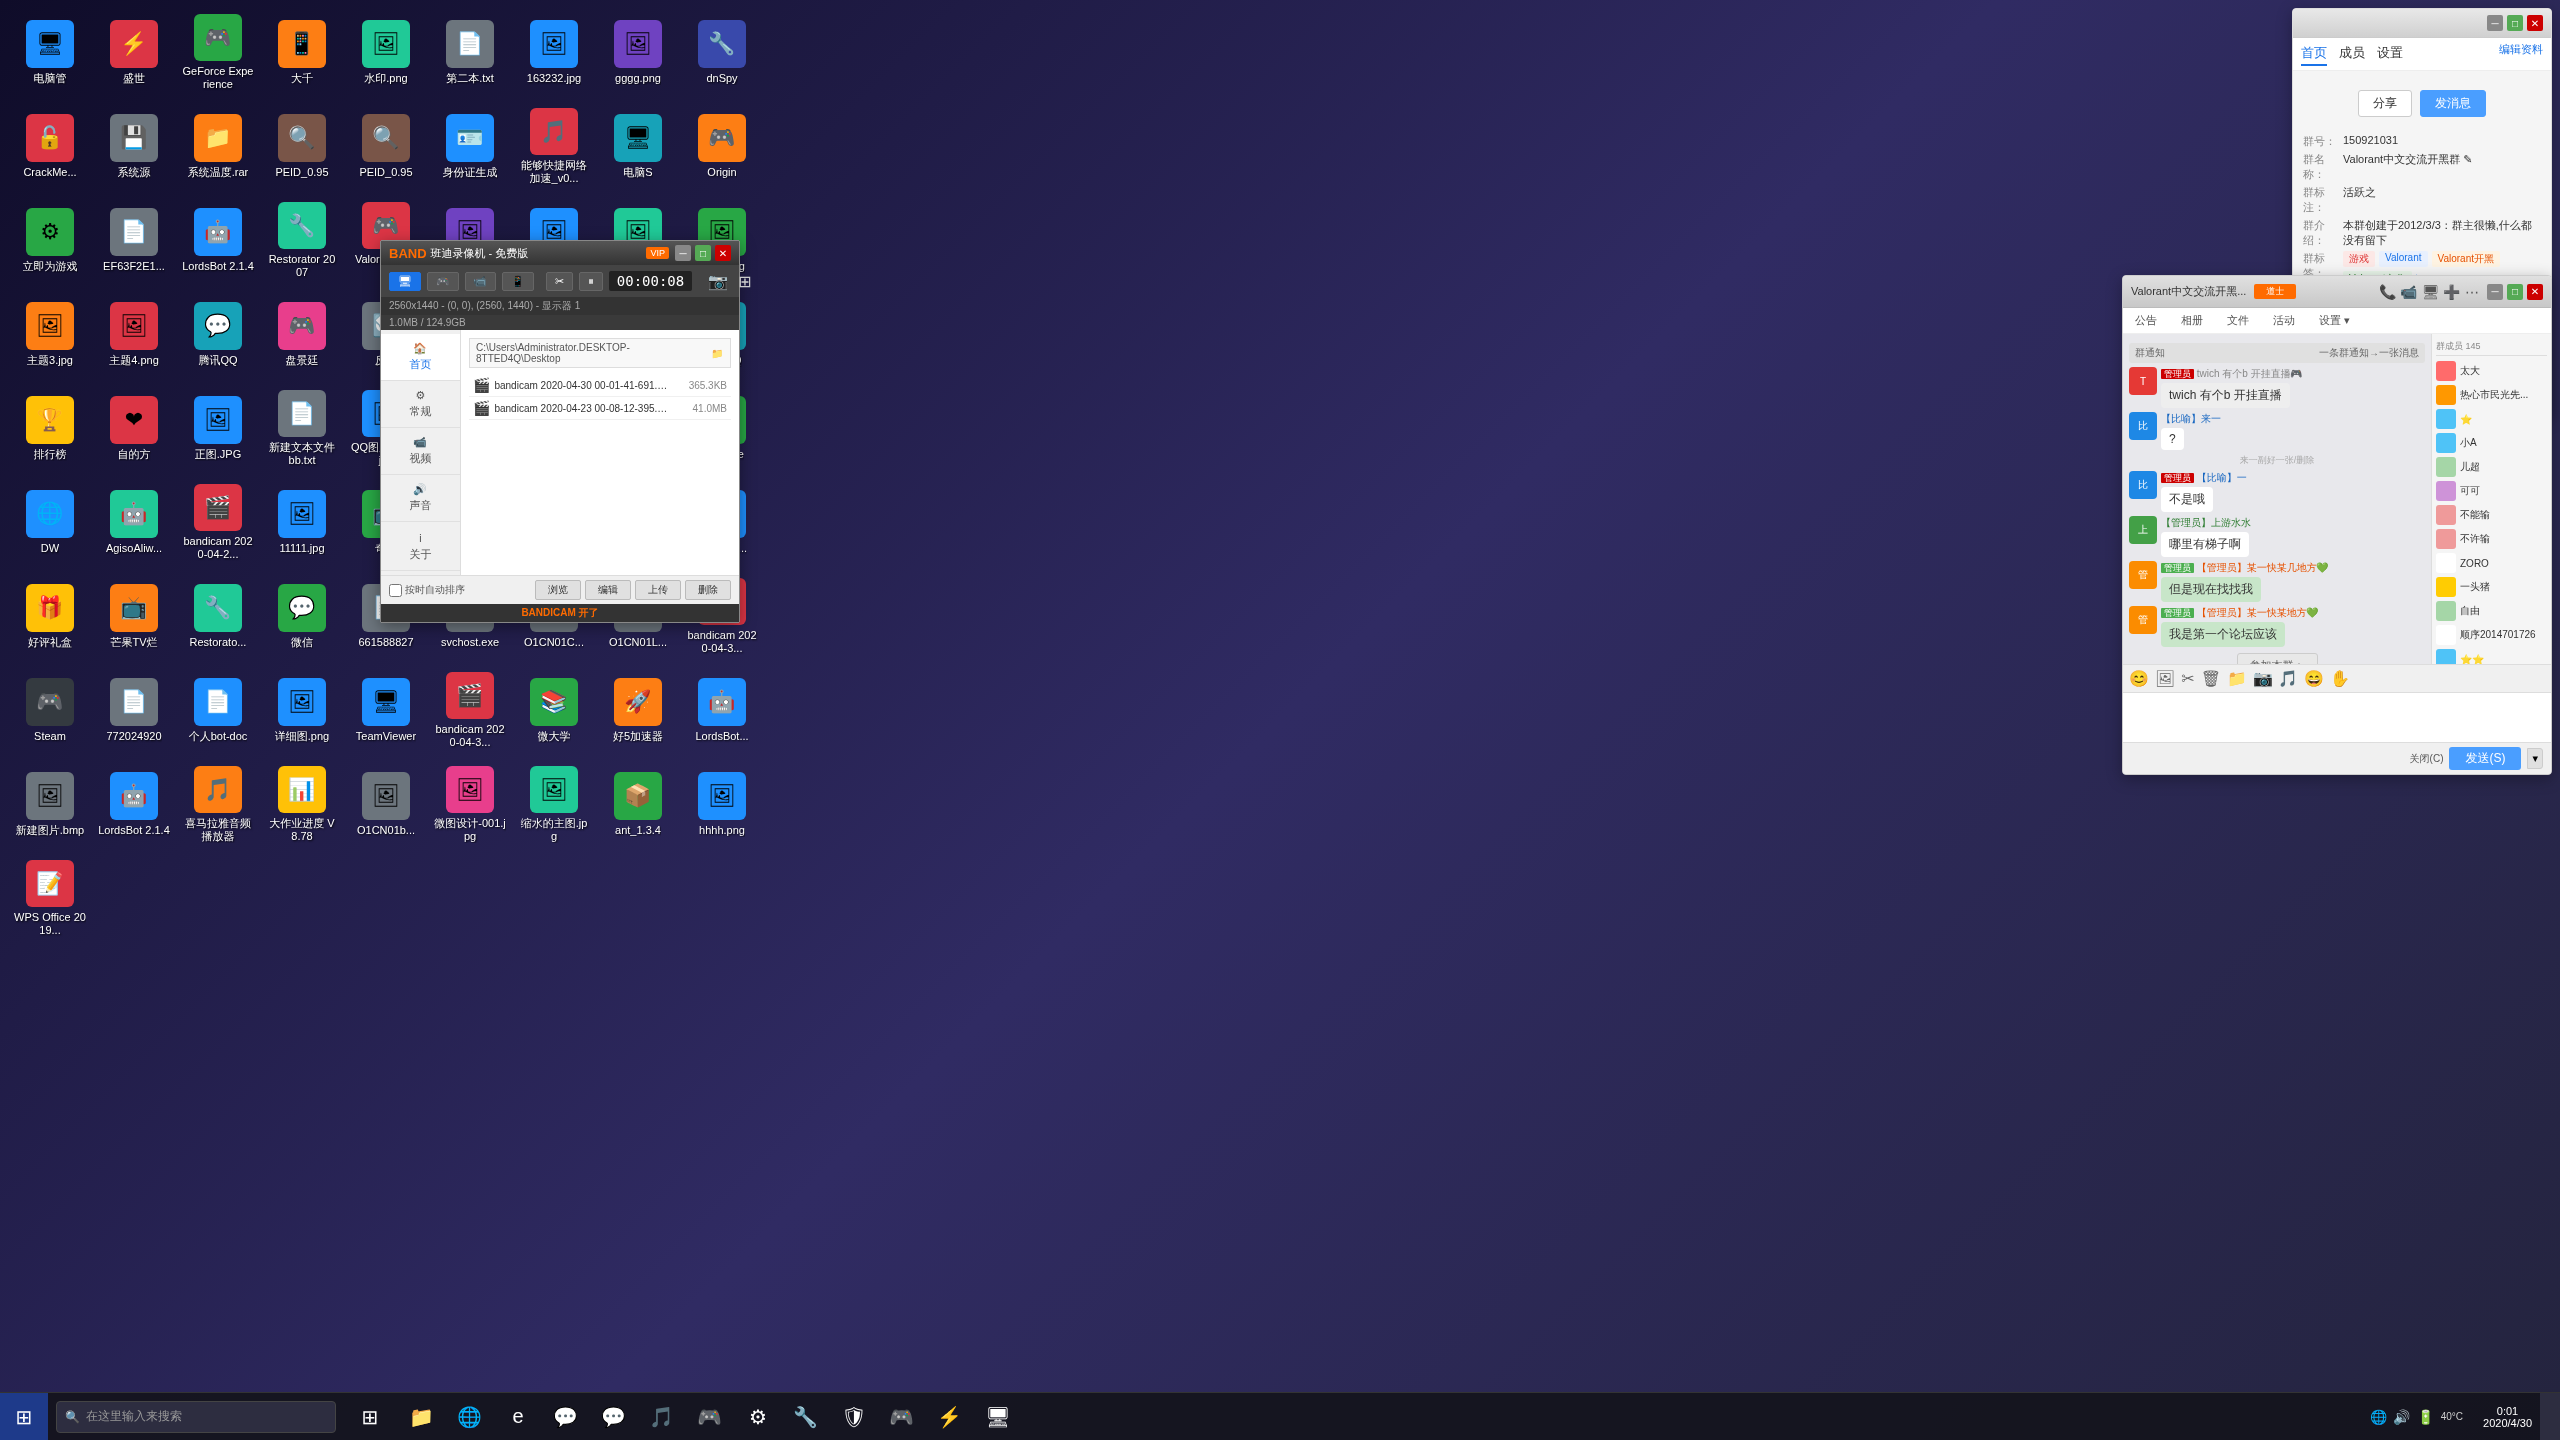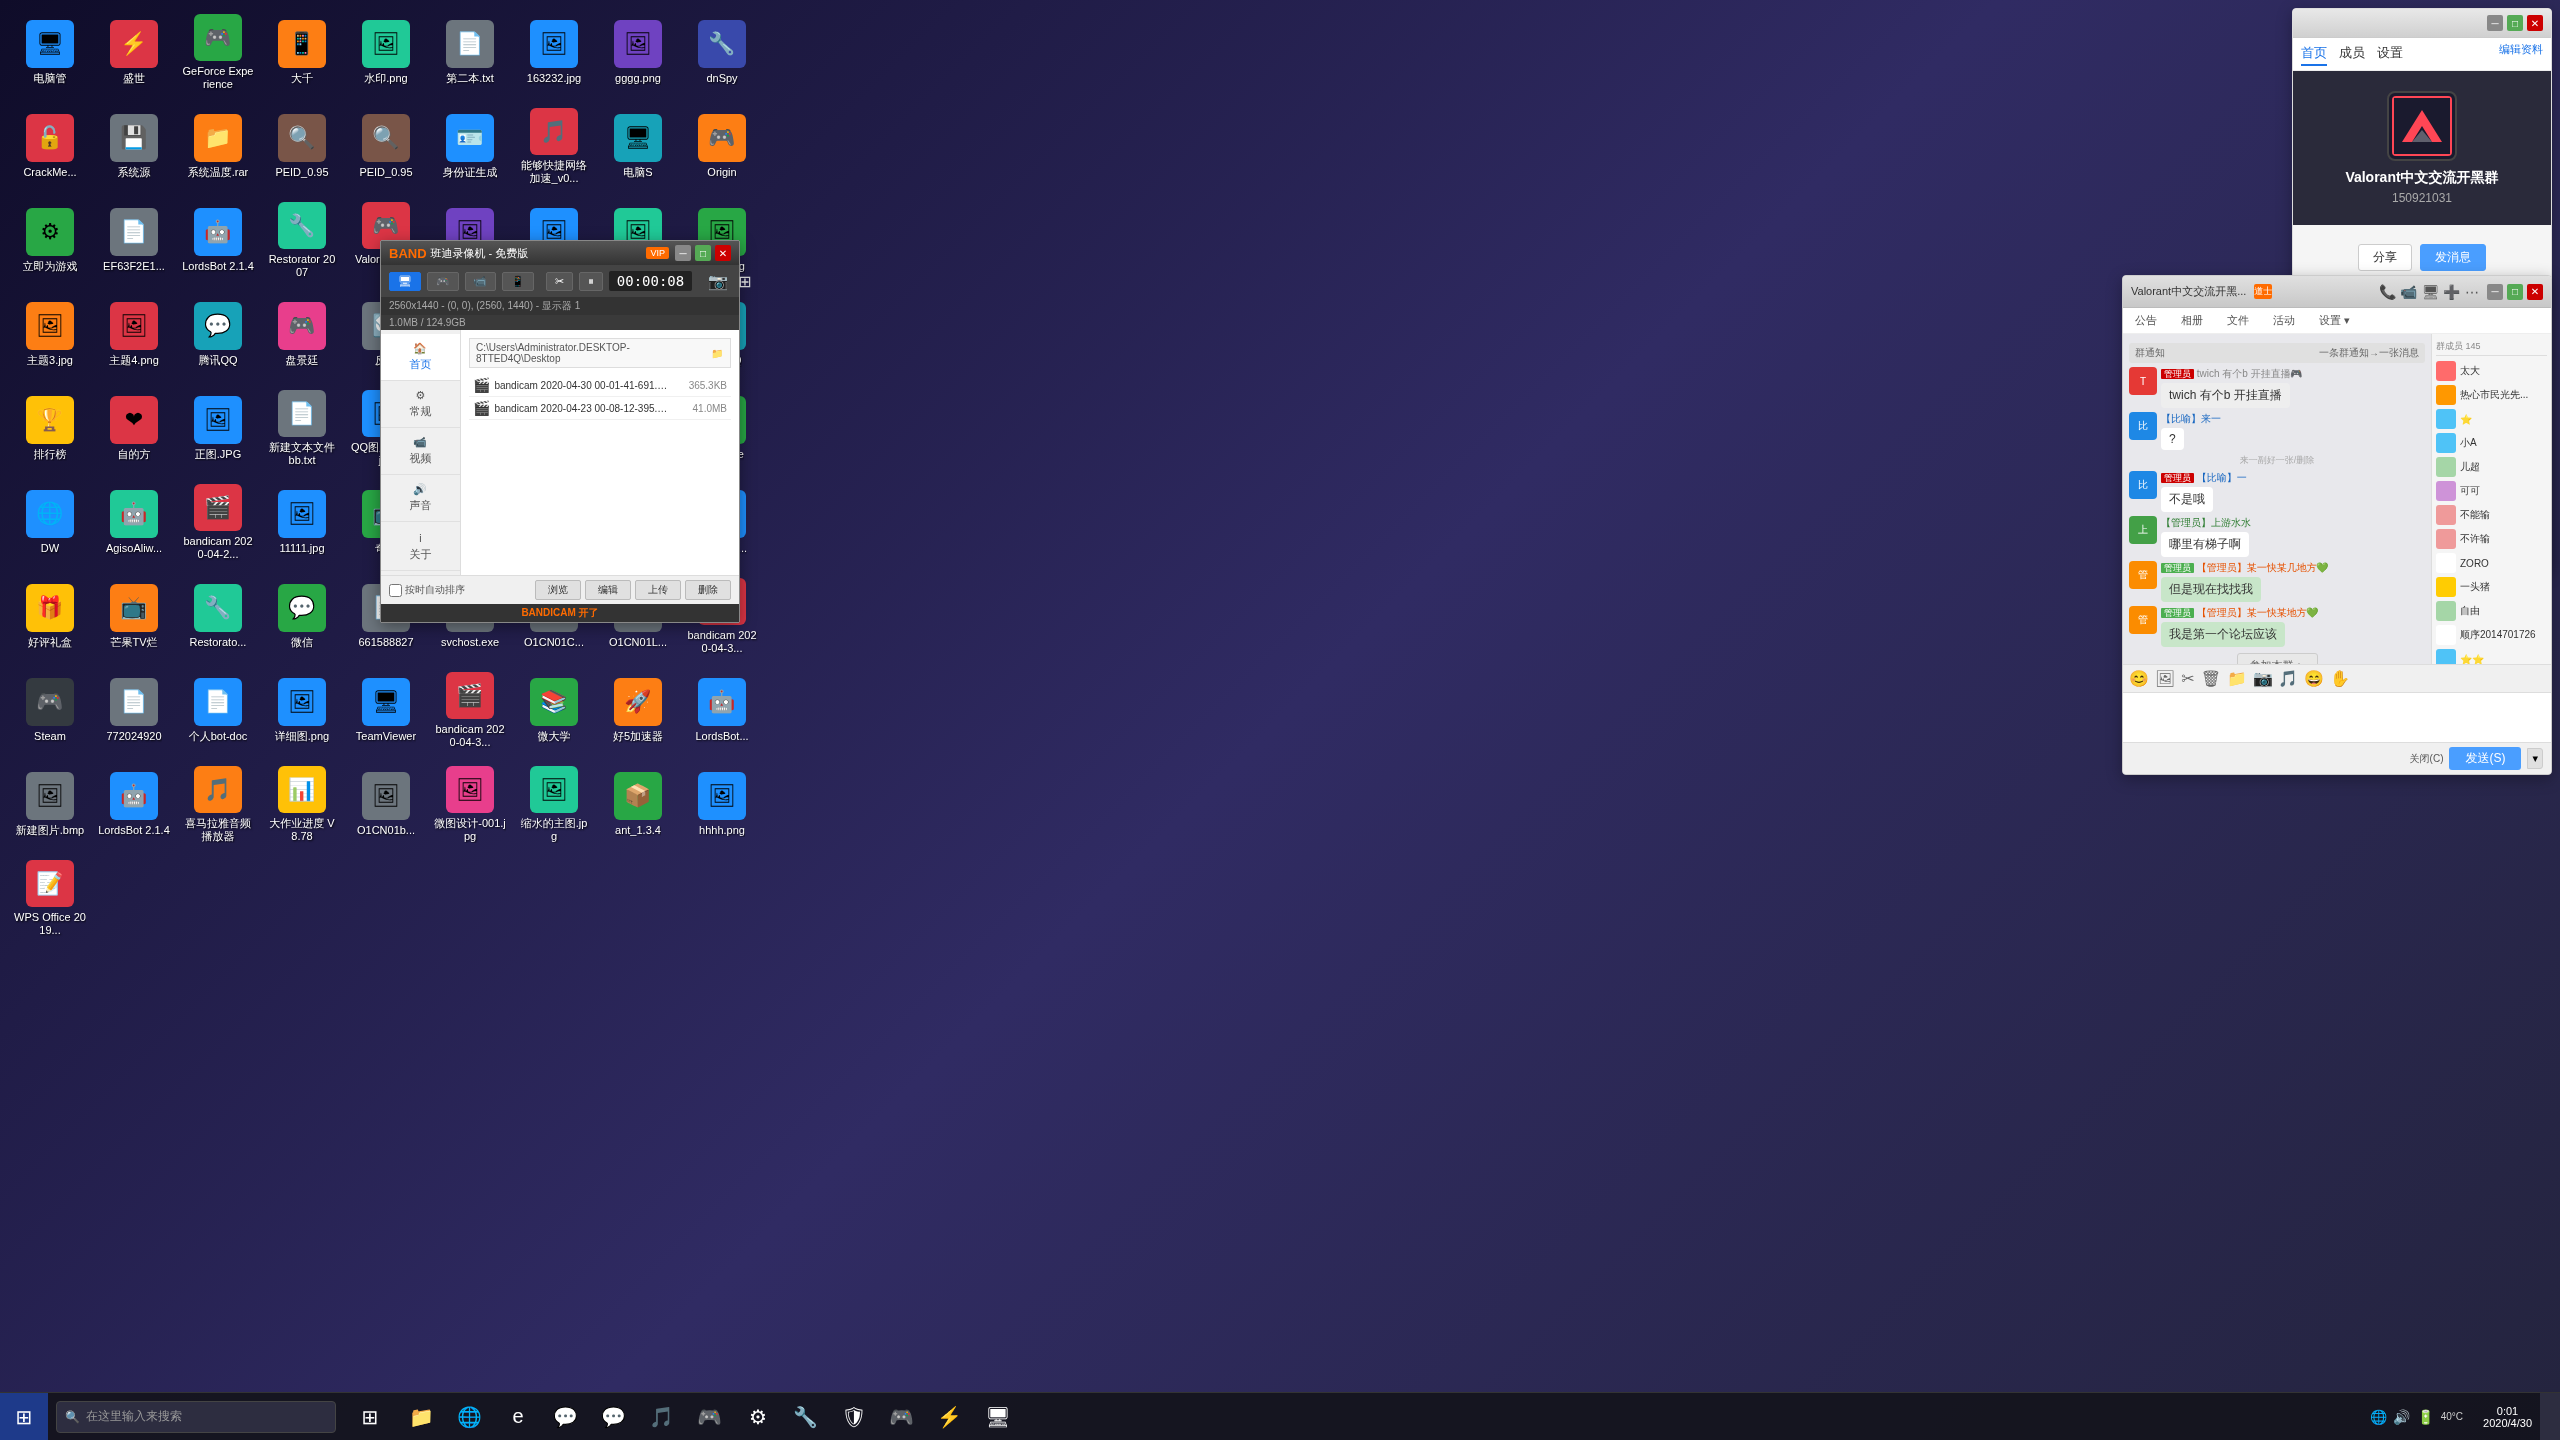--- a/index.html
+++ b/index.html
@@ -1059,33 +1059,20 @@
         <div class="win-ctrl-btn btn-max">□</div>
         <div class="win-ctrl-btn btn-close">✕</div>
       </div>
     </div>
     <div class="qq-panel-nav">
       <span class="qq-nav-item active">首页</span>
       <span class="qq-nav-item">成员</span>
       <span class="qq-nav-item">设置</span>
       <span class="ml-auto" style="font-size:11px;color:#1a73e8;cursor:pointer;">编辑资料</span>
     </div>
-    <div class="qq-group-info">
-      <div class="qq-group-avatar">
-        <div class="valorant-logo">
-          <svg width="56" height="56" viewBox="0 0 56 56">
-            <rect width="56" height="56" fill="#1a1a2e"></rect>
-            <polygon points="8,44 28,12 48,44 38,44 28,28 18,44" fill="#ff4655"></polygon>
-            <polygon points="18,44 28,32 38,44" fill="#fff" opacity="0.3"></polygon>
-          </svg>
-        </div>
-      </div>
-      <div class="qq-group-name">Valorant中文交流开黑群</div>
-      <div class="qq-group-id">150921031</div>
-    </div>
     <div class="qq-group-actions">
       <button class="qq-action-btn">分享</button>
       <button class="qq-action-btn" style="background:#4a9eff;color:#fff;border-color:#4a9eff;">发消息</button>
     </div>
     <div class="qq-detail-section">
       <div class="qq-detail-row">
         <span class="qq-detail-label">群号：</span>
         <span class="qq-detail-value">150921031</span>
       </div>
       <div class="qq-detail-row">
@@ -1128,21 +1115,21 @@
         <span style="color:#1a73e8;font-size:14px;cursor:pointer;margin-left:2px;">›</span>
       </div>
     </div>
     <div style="padding: 4px 10px; font-size: 11px; color: #666;">成员分布 (628/2000)</div>
   </div>
 
   <div class="chat-window">
     <div class="chat-titlebar">
       <div style="display:flex;align-items:center;gap:8px;flex:1;">
         <span style="font-size:11px;color:#333;">Valorant中文交流开黑...</span>
-        <span style="background:#ff6b00;color:#fff;font-size:9px;padding:1px 0;border-radius:2px;">道士</span>
+        <span style="background:#ff6b00;color:#fff;font-size:9px;padding:1px 12px;border-radius:2px;">道士</span>
       </div>
       <div style="display:flex;gap:4px;align-items:center;">
         <span style="font-size:14px;color:#555;cursor:pointer;">📞</span>
         <span style="font-size:14px;color:#555;cursor:pointer;">📹</span>
         <span style="font-size:14px;color:#555;cursor:pointer;">🖥</span>
         <span style="font-size:14px;color:#555;cursor:pointer;">➕</span>
         <span style="font-size:14px;color:#555;cursor:pointer;">⋯</span>
         <div class="win-ctrl" style="margin-left:4px;">
           <div class="win-ctrl-btn btn-min">─</div>
           <div class="win-ctrl-btn btn-max">□</div>

